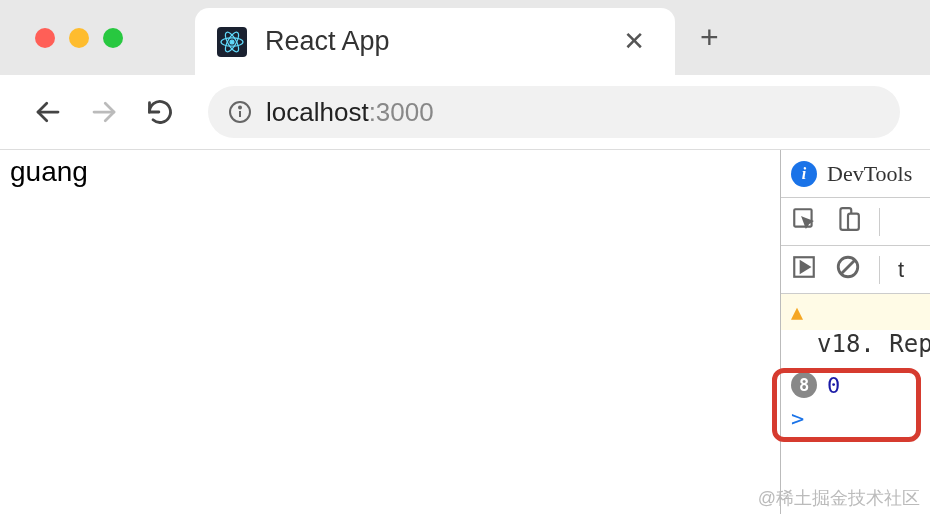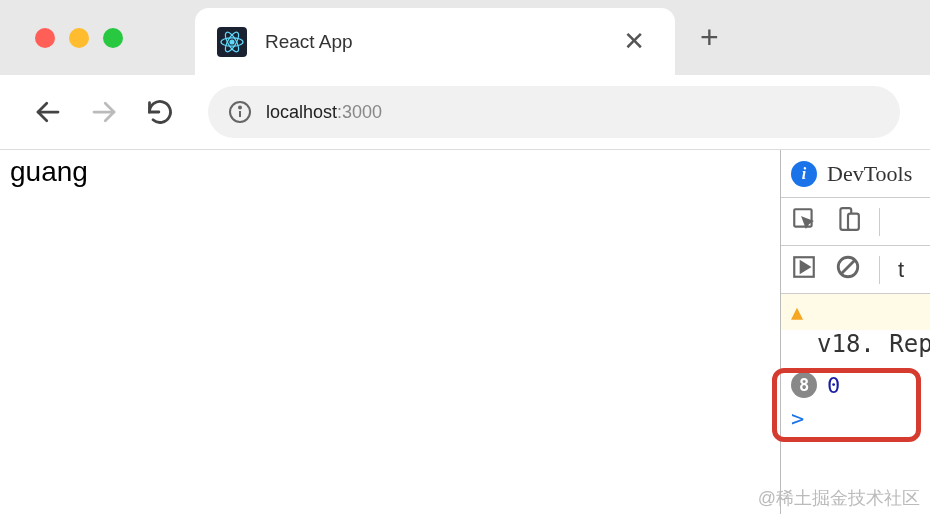--- a/index.html
+++ b/index.html
@@ -8,30 +8,30 @@
     .titlebar { height: 75px; background: #e8e8e8; display: flex; align-items: center; position: relative; }
     .traffic-lights { display: flex; gap: 14px; margin-left: 35px; }
     .light { width: 20px; height: 20px; border-radius: 50%; }
     .light.red { background: #ff5f57; }
     .light.yellow { background: #febc2e; }
     .light.green { background: #28c840; }
 
     .tab { position: absolute; left: 195px; top: 8px; height: 67px; width: 480px; background: #fff; border-radius: 14px 14px 0 0; display: flex; align-items: center; padding: 0 22px; gap: 18px; }
     .favicon { width: 30px; height: 30px; background: #1a2130; border-radius: 4px; display: flex; align-items: center; justify-content: center; }
     .favicon svg { width: 24px; height: 24px; }
-    .tab-title { font-size: 19px; color: #333; flex: 1; }
+    .tab-title { font-size: 27px; color: #333; flex: 1; }
     .tab-close { font-size: 26px; color: #555; cursor: pointer; padding: 4px 8px; }
     .new-tab { position: absolute; left: 700px; font-size: 32px; color: #555; cursor: pointer; }
 
     .toolbar { height: 75px; background: #fff; display: flex; align-items: center; padding: 0 30px; gap: 20px; border-bottom: 1px solid #ddd; }
     .nav-btn { width: 36px; height: 36px; display: flex; align-items: center; justify-content: center; cursor: pointer; color: #444; }
     .nav-btn.disabled { color: #bbb; }
     .addr-bar { flex: 1; height: 52px; background: #f1f1f1; border-radius: 26px; display: flex; align-items: center; padding: 0 20px; gap: 14px; margin-left: 10px; }
     .info-icon { width: 24px; height: 24px; color: #666; }
-    .url { font-size: 18px; color: #222; }
+    .url { font-size: 26px; color: #222; }
     .url .port { color: #888; }
 
     .content-area { display: flex; height: calc(514px - 150px); }
     .page { flex: 1; padding: 6px 10px; font-size: 28px; }
     .devtools { width: 150px; border-left: 1px solid #bbb; background: #fff; display: flex; flex-direction: column; font-size: 21px; overflow: hidden; }
 
     .dt-row { border-bottom: 1px solid #ccc; padding: 8px 10px; display: flex; align-items: center; gap: 10px; min-height: 48px; }
     .dt-info-icon { width: 26px; height: 26px; background: #1a73e8; border-radius: 50%; color: #fff; display: flex; align-items: center; justify-content: center; font-size: 16px; font-weight: bold; font-style: italic; font-family: serif; }
     .dt-label { color: #333; font-size: 22px; font-family: Liberation Serif, serif; }
 

